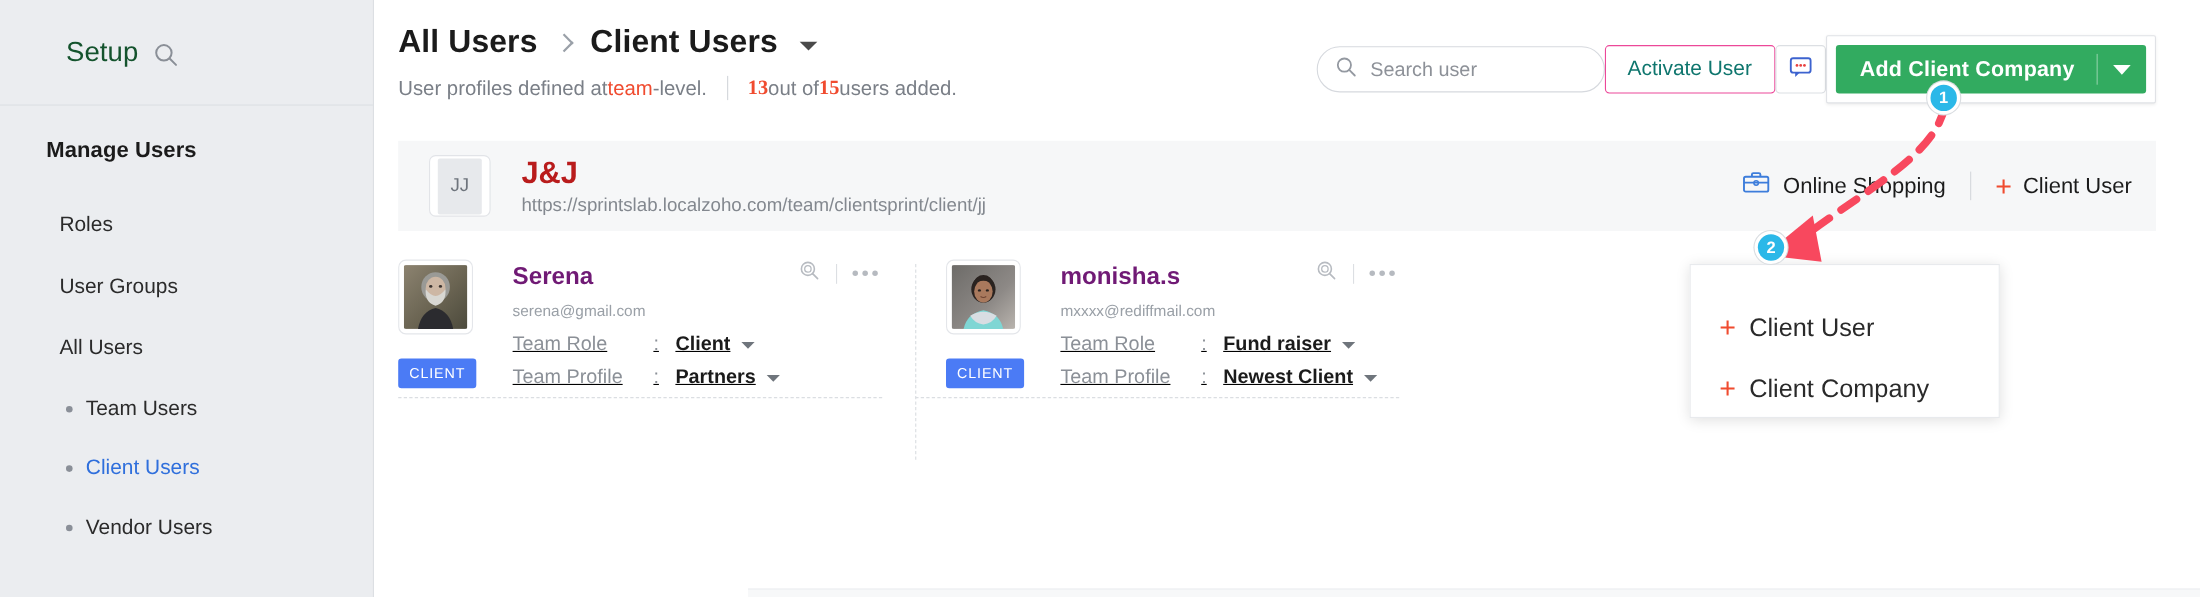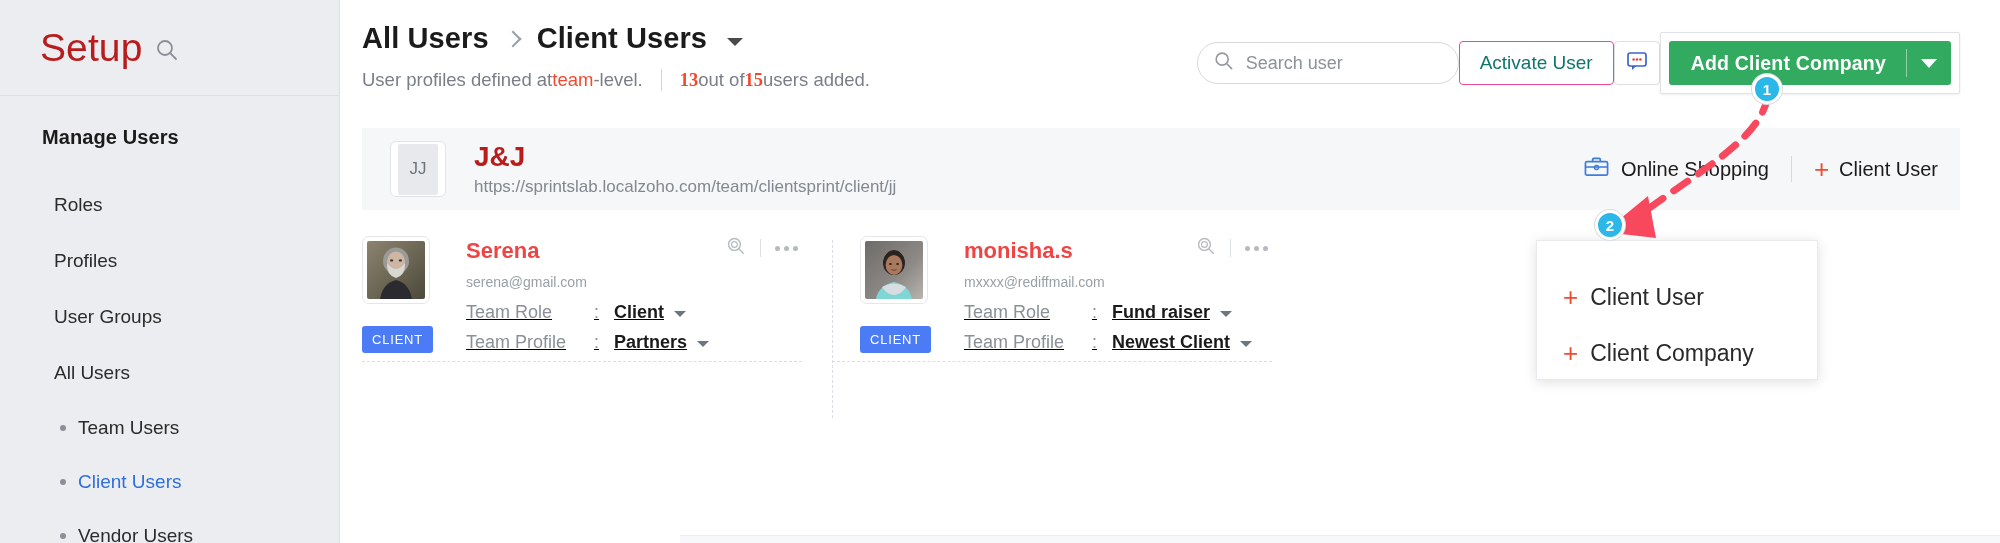--- a/index.html
+++ b/index.html
@@ -28,24 +28,25 @@
     position: relative;
   }
   .sidebar-head {
     height: 96px;
     display: flex;
     align-items: center;
     padding-left: 40px;
     border-bottom: 1px solid #dcdfe3;
   }
   .setup-title {
-    font-size: 39px;
-    color: #b91c1c;
+    font-size: 25px;
+    color: #14532d;
     font-weight: 400;
     letter-spacing: .1px;
+    margin-left: 20px;
   }
   .setup-search {
     margin-left: 14px;
     display: inline-flex;
     align-items: center;
     padding-top: 4px;
   }
   .mag {
     display:block;
   }
@@ -363,21 +364,21 @@
     border-radius: 3px;
   }
   .info-col {
     flex: 1 1 auto;
     padding-left: 30px;
     padding-top: 2px;
   }
   .user-name {
     font-size: 22px;
     font-weight: 700;
-    color: #ef4444;
+    color: #701a75;
     margin-bottom: 10px;
   }
   .user-mail {
     font-size: 14px;
     color: #9aa0a7;
     margin-bottom: 12px;
   }
   .attr {
     display: flex;
     align-items: center;
@@ -490,23 +491,20 @@
           <circle cx="9" cy="9" r="7" fill="none" stroke="#8a8f97" stroke-width="1.8"></circle>
           <line x1="14.2" y1="14.2" x2="20" y2="20" stroke="#8a8f97" stroke-width="1.8" stroke-linecap="round"></line>
         </svg>
       </span>
     </div>
     <div class="sidebar-body">
       <div class="section-title">Manage Users</div>
 
       <div class="nav-item">
         <span>Roles</span>
-      </div>
-      <div class="nav-item">
-        <span>Profiles</span>
       </div>
       <div class="nav-item">
         <span>User Groups</span>
       </div>
       <div class="nav-item">
         <span>All Users</span>
       </div>
 
       <div class="nav-sub">
         <span>Team Users</span>

